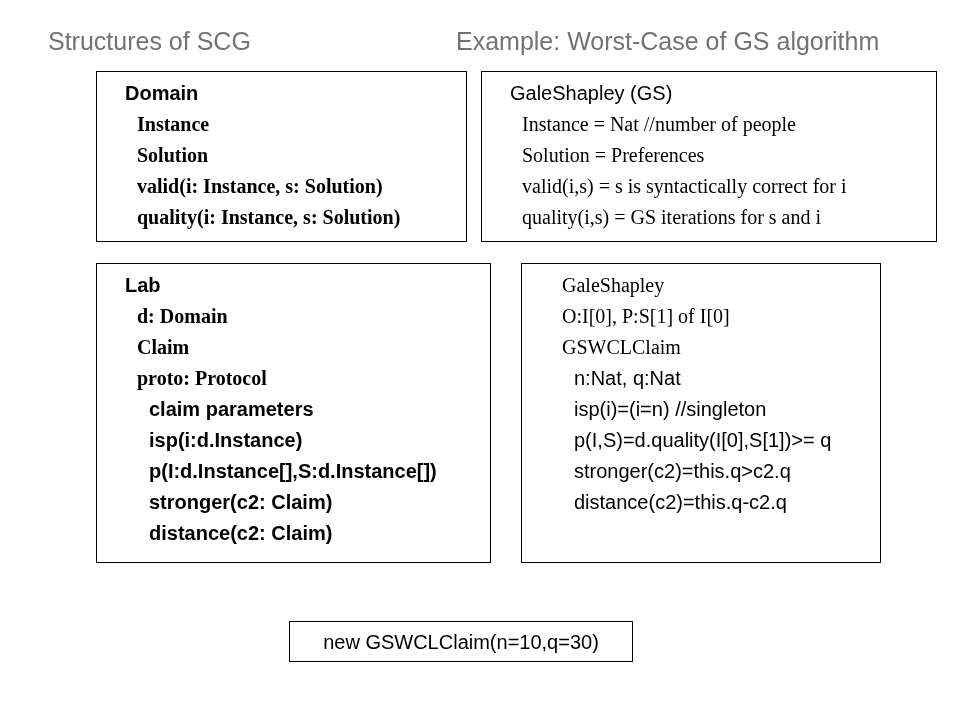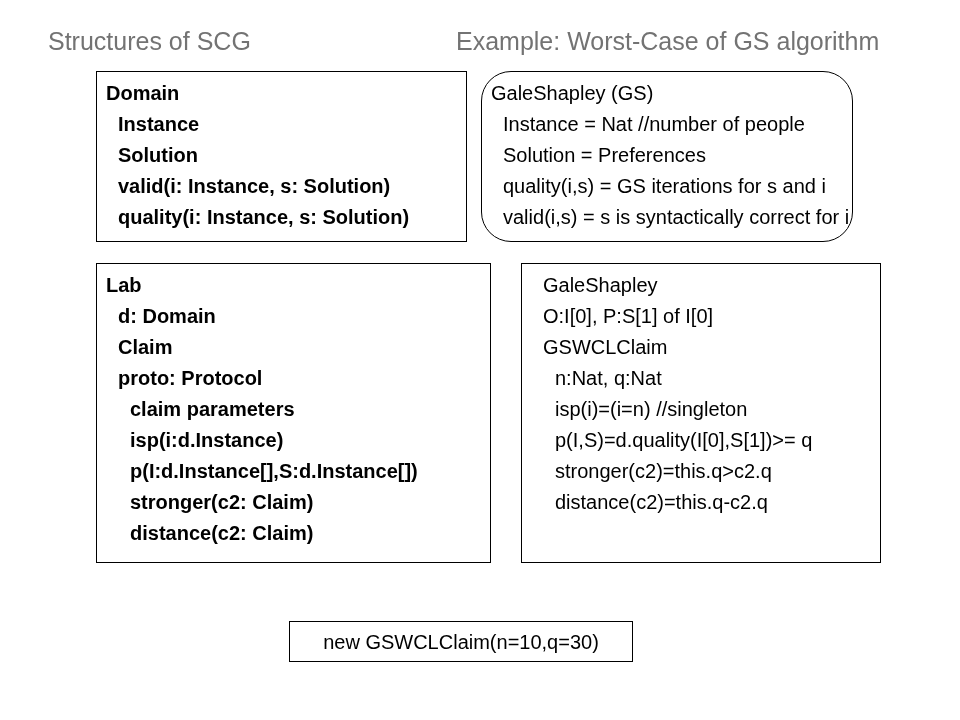--- a/index.html
+++ b/index.html
@@ -30,39 +30,39 @@
     line-height: 1.1;
   }
   #title-left  { left: 48px;  top: 28px; }
   #title-right { left: 428px; top: 28px; margin-left: 28px; }
 
   .box {
     position: absolute;
     border: 1.6px solid #000000;
     background: #ffffff;
     box-sizing: border-box;
-    padding: 6px 8px 6px 9px;
+    padding: 6px 8px 6px 28px;
   }
   .box .line {
     font-size: 20px;
     line-height: 31px;
     white-space: pre;
     color: #000000;
   }
   .box.bold .line { font-weight: 700; }
   .box.regular .line { font-weight: 400; }
 
   
   .ind0 { padding-left: 0px; }
-  .ind1 { padding-left: 12px; }
+  .ind1 { padding-left: 12px; font-family: Liberation Serif, serif; }
   .ind2 { padding-left: 24px; }
 
   
   #box-domain        { left: 96px;  top: 71px;  width: 371px; height: 171px; }
-  #box-galeshapley   { left: 481px; top: 71px;  width: 372px; height: 171px; border-radius: 30px; }
+  #box-galeshapley   { left: 481px; top: 71px;  width: 456px; height: 171px; }
   #box-lab           { left: 96px;  top: 263px; width: 395px; height: 300px; }
   #box-gswclab       { left: 521px; top: 263px; width: 360px; height: 300px; }
   #box-instantiation { left: 289px; top: 621px; width: 344px; height: 41px;
                        padding: 4px; display: flex; align-items: center; justify-content: center; }
   #box-instantiation .line { font-size: 20px; line-height: 24px; font-weight: 400; }
 </style>
 </head>
 <body>
 
 <div class="slide">
@@ -76,22 +76,22 @@
       <div class="line ind1">Instance</div>
       <div class="line ind1">Solution</div>
       <div class="line ind1">valid(i: Instance, s: Solution)</div>
       <div class="line ind1">quality(i: Instance, s: Solution)</div>
     </div>
 
   <div class="box regular" id="box-galeshapley">
       <div class="line ind0">GaleShapley (GS)</div>
       <div class="line ind1">Instance = Nat //number of people</div>
       <div class="line ind1">Solution = Preferences</div>
+      <div class="line ind1">valid(i,s) = s is syntactically correct for i</div>
       <div class="line ind1">quality(i,s) = GS iterations for s and i</div>
-      <div class="line ind1">valid(i,s) = s is syntactically correct for i</div>
     </div>
 
   <div class="box bold" id="box-lab">
       <div class="line ind0">Lab</div>
       <div class="line ind1">d: Domain</div>
       <div class="line ind1">Claim</div>
       <div class="line ind1">proto: Protocol</div>
       <div class="line ind2">claim parameters</div>
       <div class="line ind2">isp(i:d.Instance)</div>
       <div class="line ind2">p(I:d.Instance[],S:d.Instance[])</div>

